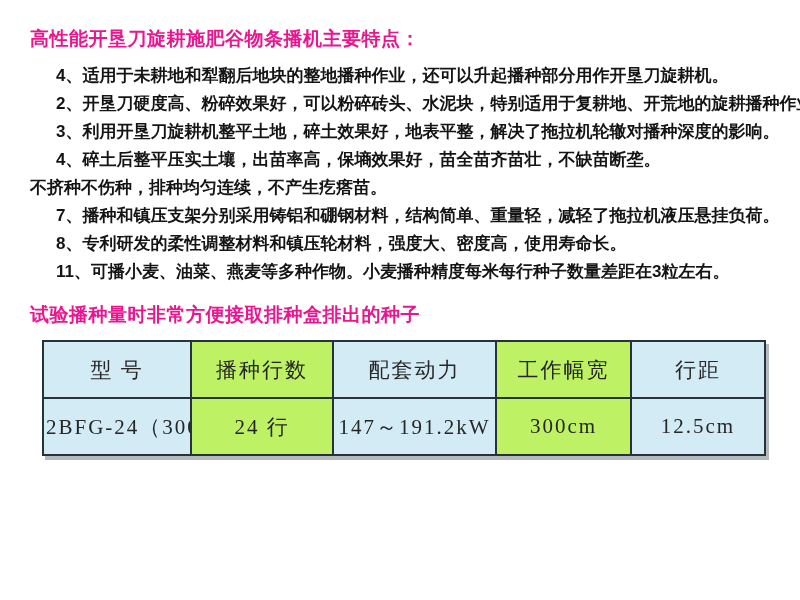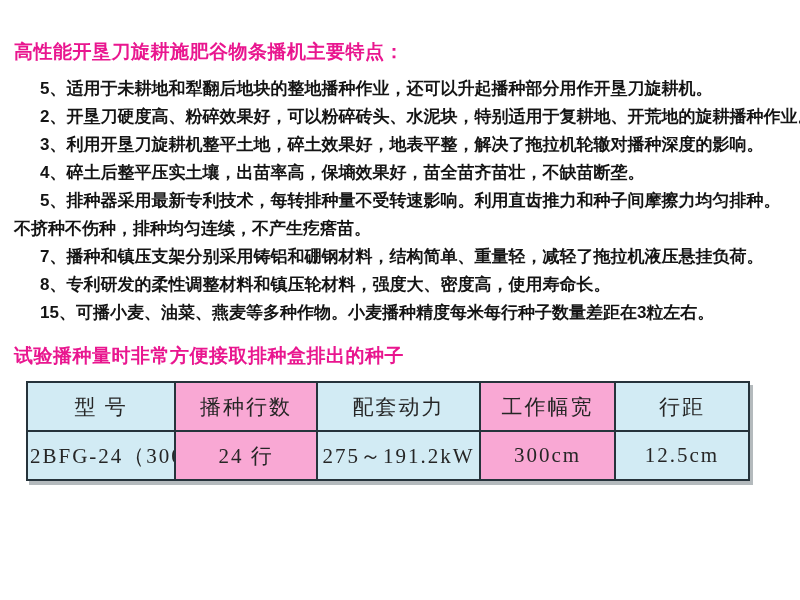--- a/index.html
+++ b/index.html
@@ -2,21 +2,21 @@
 <html style="--heading-color: #e9168f; --body-color: #141414; --border-color: #26333b; --cell-blue: #d2ebf4; --table-text-color: #262626; --shadow-color: #b4babd;"><head>
 <meta charset="utf-8">
 <style>
   html, body { margin: 0; padding: 0; }
   body {
     width: 800px; height: 600px;
     background: #ffffff;
     overflow: hidden;
     font-family: "Liberation Sans", "DejaVu Sans", sans-serif;
   }
-  .page { padding: 26px 28px 0 14px; margin-top: 13px; }
+  .page { padding: 26px 28px 0 30px; }
 
   .section-title {
     font-size: 19px;
     font-weight: bold;
     color: var(--heading-color, #e9168f);
     margin: 0 0 10px 0;
     letter-spacing: 0.5px;
     white-space: nowrap;
   }
 
@@ -35,74 +35,73 @@
   table.specs-table {
     border-collapse: collapse;
     table-layout: fixed;
     width: 722px;
     margin-left: 12px;
     box-shadow: 3px 4px 0 var(--shadow-color, #b4babd);
     background: #ffffff;
   }
   .specs-table th, .specs-table td {
     border: 2px solid var(--border-color, #26333b);
-    height: 49px;
+    height: 57px;
     box-sizing: border-box;
     text-align: center;
     vertical-align: middle;
     font-family: "Liberation Serif", "DejaVu Serif", serif;
     font-size: 21px;
     font-weight: normal;
     color: var(--table-text-color, #262626);
     letter-spacing: 2px;
     padding: 0 2px;
     white-space: nowrap;
     overflow: hidden;
   }
   .specs-table .blue  { background: var(--cell-blue, #d2ebf4); }
-  .specs-table .white { background: #f9a8d4; }
+  .specs-table .white { background: #bef264; }
 
   col.c1 { width: 148px; }
   col.c2 { width: 142px; }
   col.c3 { width: 163px; }
   col.c4 { width: 135px; }
   col.c5 { width: 134px; }
 </style>
 </head>
 <body style="background: rgb(255, 255, 255);">
 
 <div class="page">
 
   <h1 class="section-title">高性能开垦刀旋耕施肥谷物条播机主要特点：</h1>
 
   <div class="features" id="features-list">
       <p class="feature-item">
-        <span class="line first">5、适用于未耕地和犁翻后地块的整地播种作业，还可以升起播种部分用作开垦刀旋耕机。</span>
+        <span class="line first">4、适用于未耕地和犁翻后地块的整地播种作业，还可以升起播种部分用作开垦刀旋耕机。</span>
       </p>
       <p class="feature-item">
         <span class="line first">2、开垦刀硬度高、粉碎效果好，可以粉碎砖头、水泥块，特别适用于复耕地、开荒地的旋耕播种作业。</span>
       </p>
       <p class="feature-item">
         <span class="line first">3、利用开垦刀旋耕机整平土地，碎土效果好，地表平整，解决了拖拉机轮辙对播种深度的影响。</span>
       </p>
       <p class="feature-item">
         <span class="line first">4、碎土后整平压实土壤，出苗率高，保墒效果好，苗全苗齐苗壮，不缺苗断垄。</span>
       </p>
       <p class="feature-item">
-        <span class="line first">5、排种器采用最新专利技术，每转排种量不受转速影响。利用直齿推力和种子间摩擦力均匀排种。</span>
         <span class="line">不挤种不伤种，排种均匀连续，不产生疙瘩苗。</span>
       </p>
       <p class="feature-item">
         <span class="line first">7、播种和镇压支架分别采用铸铝和硼钢材料，结构简单、重量轻，减轻了拖拉机液压悬挂负荷。</span>
       </p>
       <p class="feature-item">
         <span class="line first">8、专利研发的柔性调整材料和镇压轮材料，强度大、密度高，使用寿命长。</span>
       </p>
       <p class="feature-item">
-        <span class="line first">15、可播小麦、油菜、燕麦等多种作物。小麦播种精度每米每行种子数量差距在3粒左右。</span>
+        <span class="line first">11、可播小麦、油菜、燕麦等多种作物。小麦播种精度每米每行种子数量差距在3粒左右。</span>
       </p>
     </div>
 
   <h2 class="section-title specs-title">试验播种量时非常方便接取排种盒排出的种子</h2>
 
   <table class="specs-table">
     <colgroup>
       <col class="c1">
         <col class="c2">
         <col class="c3">
@@ -115,20 +114,20 @@
           <th class="white">播种行数</th>
           <th class="blue">配套动力</th>
           <th class="white">工作幅宽</th>
           <th class="blue">行距</th>
         </tr>
     </thead>
     <tbody id="specs-body">
         <tr>
           <td class="blue">2BFG-24（300）</td>
           <td class="white">24 行</td>
-          <td class="blue">275～191.2kW</td>
+          <td class="blue">147～191.2kW</td>
           <td class="white">300cm</td>
           <td class="blue">12.5cm</td>
         </tr>
       </tbody>
   </table>
 
 </div>
 
 </body></html>

